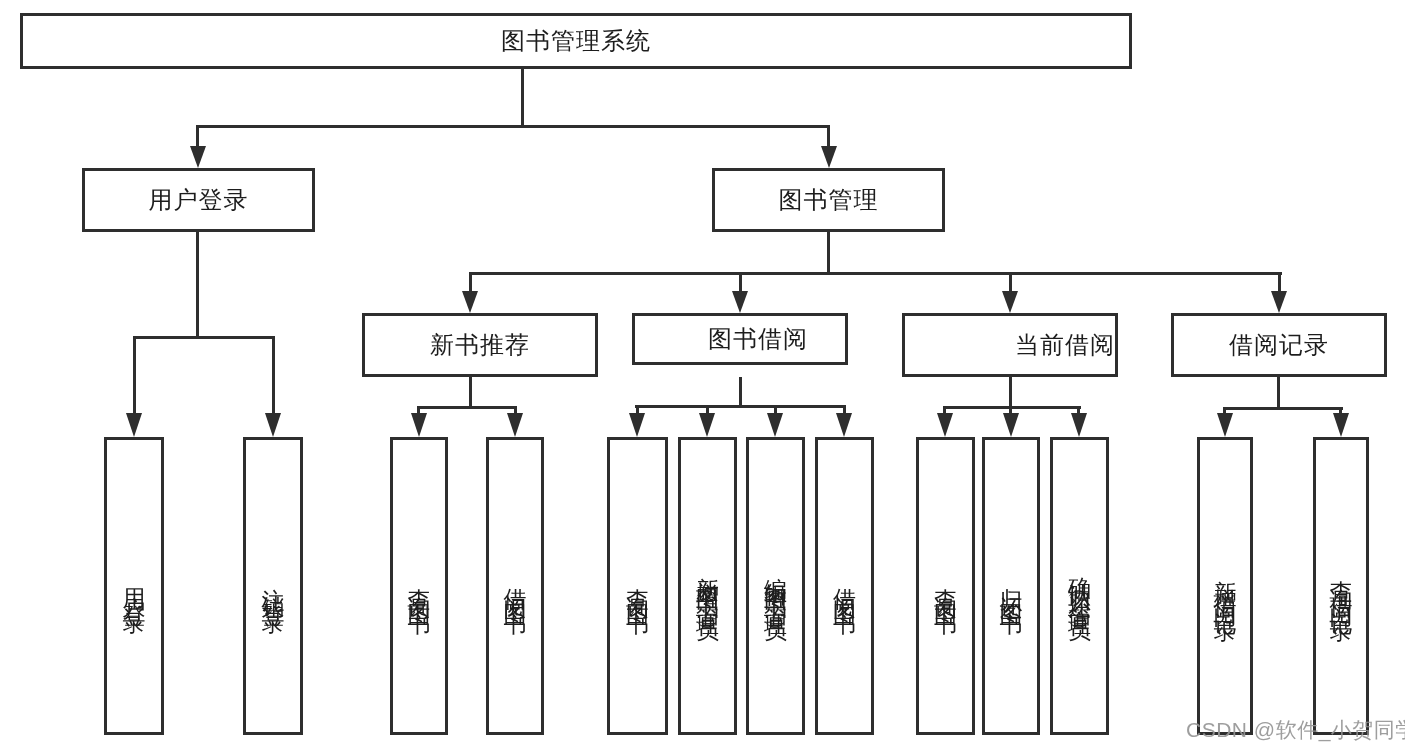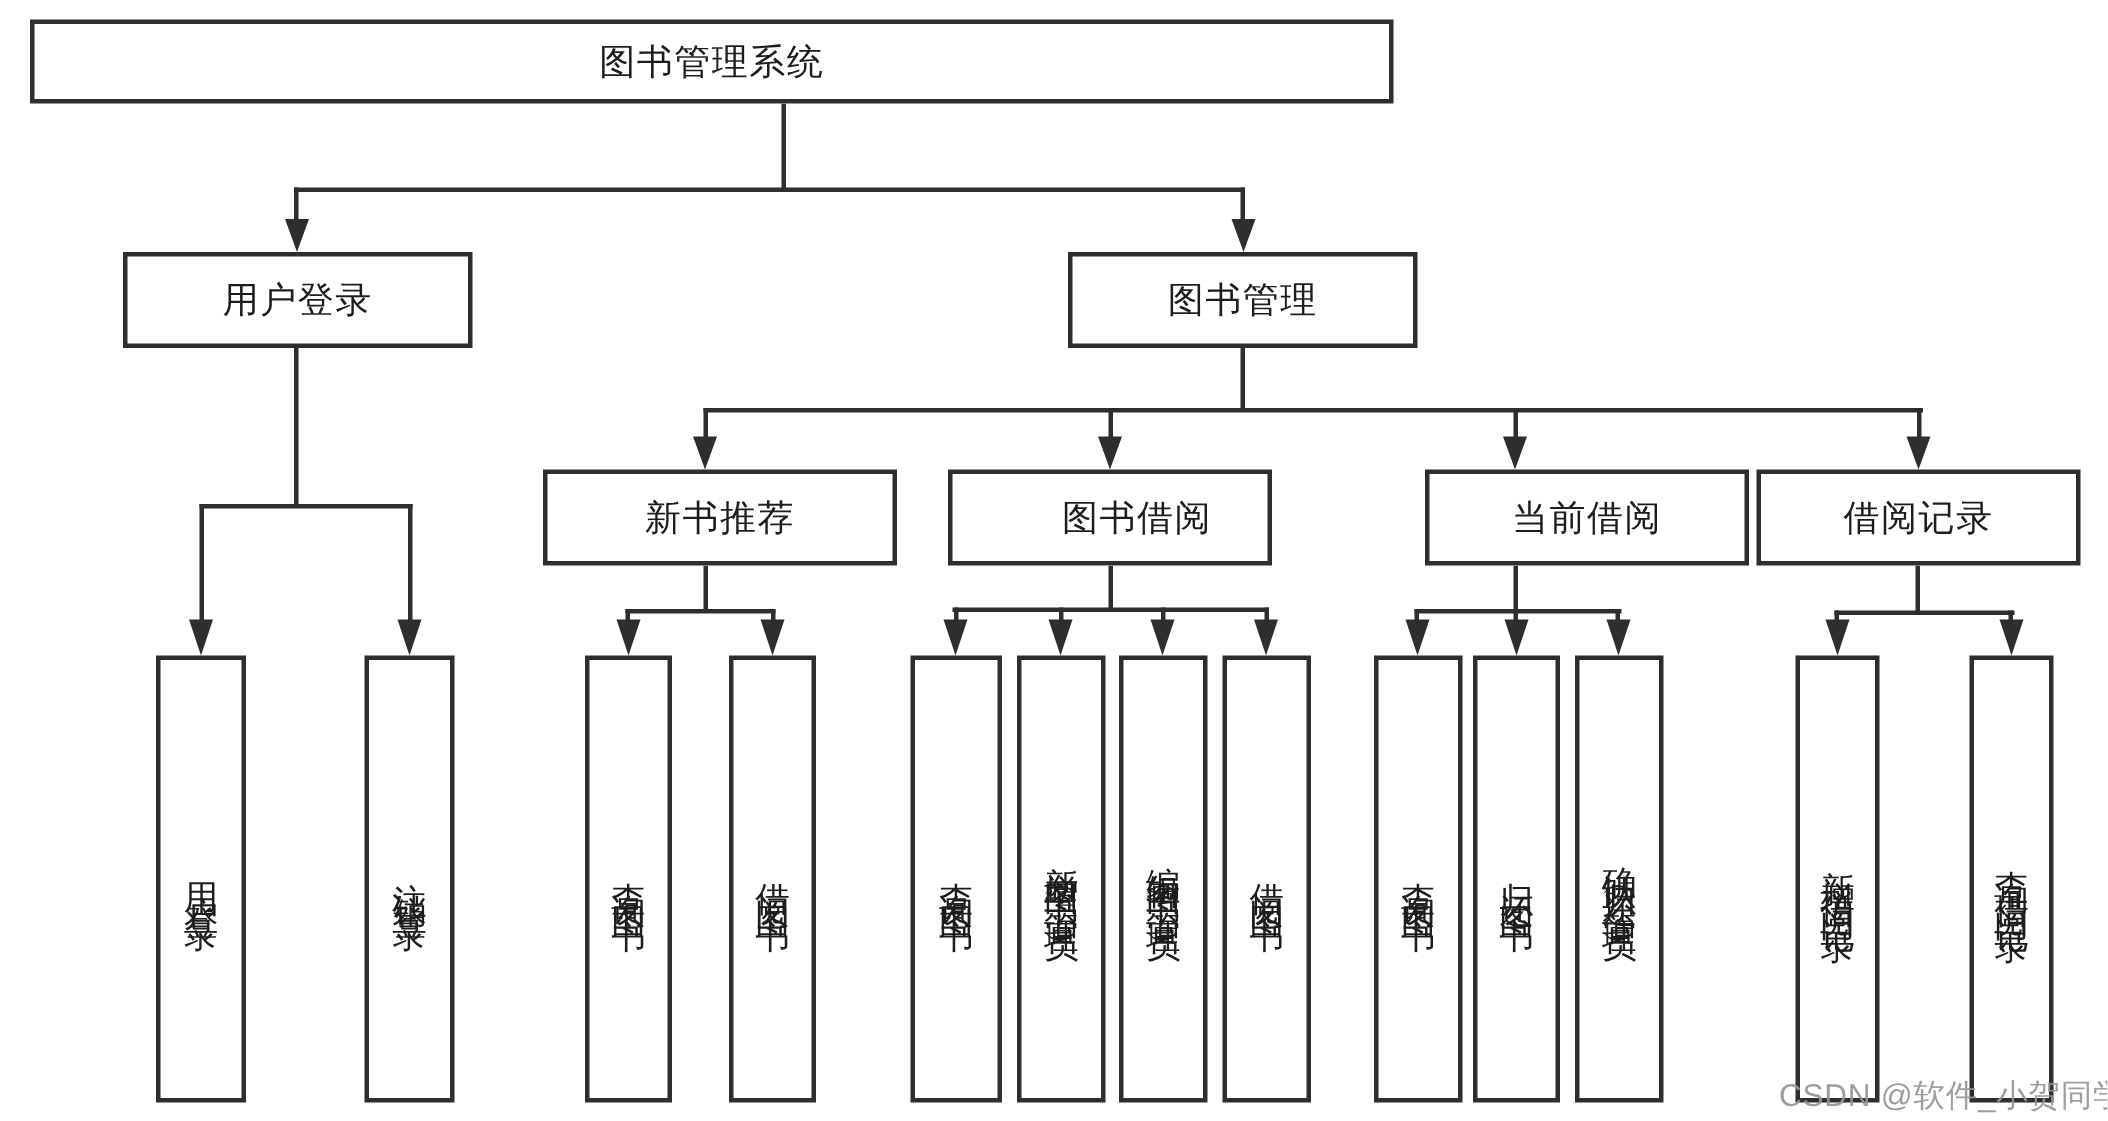--- a/index.html
+++ b/index.html
@@ -17,26 +17,26 @@
     position: absolute;
     background: #ffffff;
     border: 3px solid #2e2e2e;
     display: flex;
     align-items: center;
     justify-content: center;
     font-size: 24px;
     color: #1d1d1d;
     letter-spacing: 1px;
   }
-  #root  { left: 20px;   top: 13px;  width: 909px; height: 56px; }
+  #root  { left: 20px;   top: 13px;  width: 1112px; height: 56px; }
   #login { left: 82px;   top: 168px; width: 233px;  height: 64px; }
   #mgmt  { left: 712px;  top: 168px; width: 233px;  height: 64px; }
   #nb    { left: 362px;  top: 313px; width: 236px;  height: 64px; }
-  #bb    { left: 632px;  top: 313px; width: 216px;  height: 64px; padding-left: 36px; }
-  #cb    { left: 950px;  top: 313px; width: 216px;  height: 64px; }
+  #bb    { left: 632px;  top: 313px; width: 216px;  height: 52px; padding-left: 36px; }
+  #cb    { left: 902px;  top: 313px; width: 216px;  height: 64px; justify-content: flex-end; }
   #br    { left: 1171px; top: 313px; width: 216px;  height: 64px; }
   
   .leaf {
     position: absolute;
     top: 437px;
     height: 298px;
     background: #ffffff;
     border: 3px solid #2e2e2e;
     display: flex;
     align-items: center;

